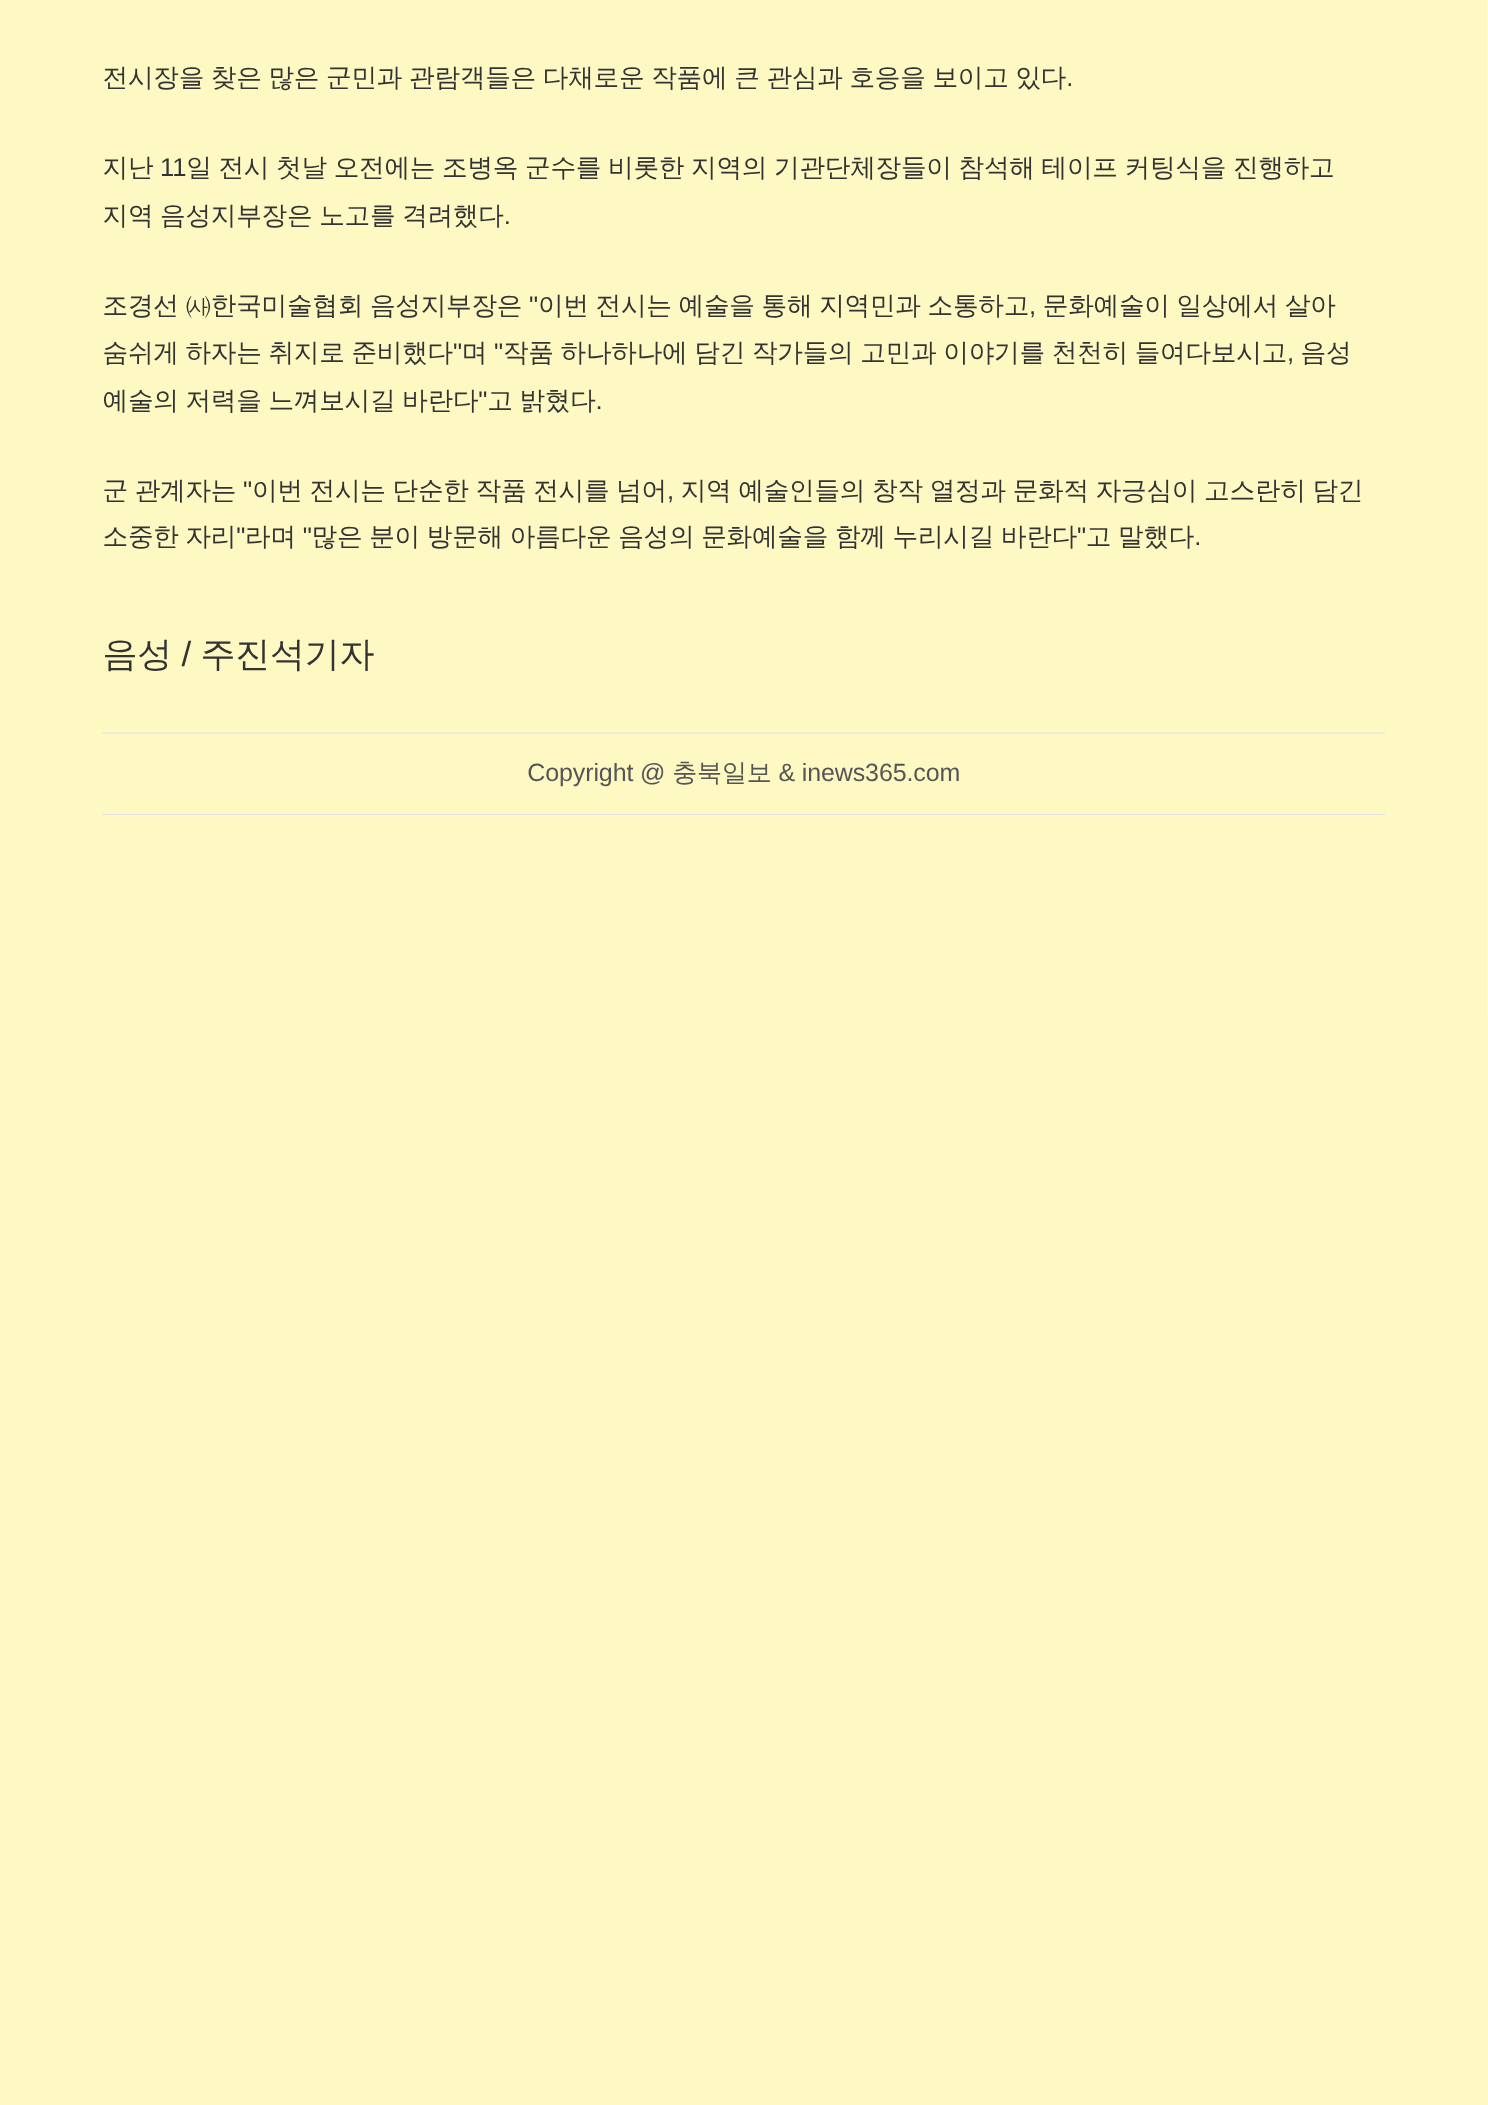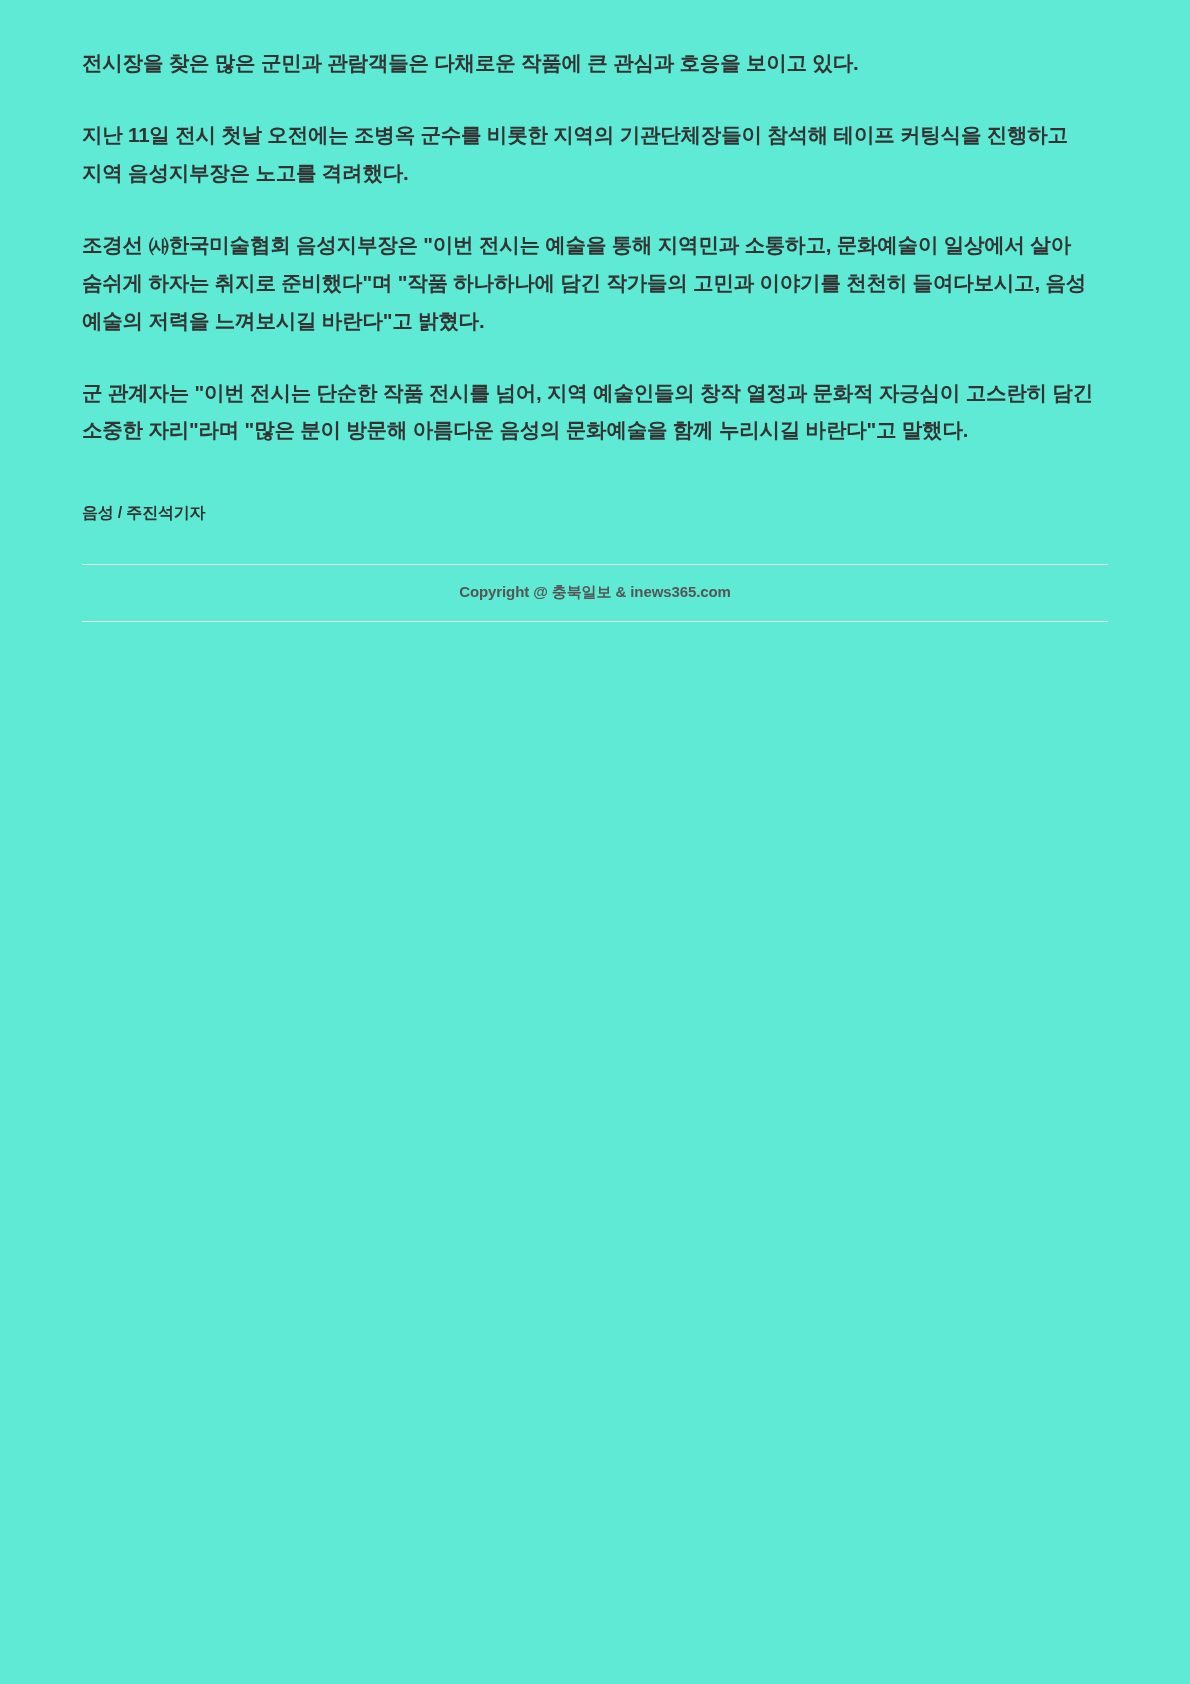--- a/index.html
+++ b/index.html
@@ -12,54 +12,53 @@
     min-height: 1684px;
     font-family: "Liberation Sans", "DejaVu Sans", sans-serif;
     color: #2b2b2b;
     -webkit-font-smoothing: antialiased;
   }
   .page {
     width: 1190px;
     min-height: 1684px;
     box-sizing: border-box;
     padding: 44px 82px 0 82px;
-    background: #5eead4;
-    font-weight: bold;
+    background: #fef9c3;
   }
   .article-body {
     width: 1026px;
   }
   .para {
     font-size: 20.5px;
     line-height: 1.85;
     color: #333333;
     margin: 0 0 34px 0;
     letter-spacing: -0.2px;
     text-align: left;
     word-break: keep-all;
   }
   .para:last-of-type {
     margin-bottom: 0;
   }
   .byline {
-    font-size: 16px;
+    font-size: 28px;
     line-height: 1.8;
     color: #333333;
     margin: 50px 0 0 0;
     letter-spacing: -0.2px;
   }
   .copyright-block {
     margin-top: 36px;
     border-top: 1px solid #e4e4e4;
     border-bottom: 1px solid #e4e4e4;
     padding: 18px 0 19px 0;
     text-align: center;
   }
   .copyright-text {
-    font-size: 15px;
+    font-size: 20px;
     color: #555555;
     letter-spacing: -0.1px;
   }
   .spacer {
     height: 1000px;
   }
 </style>
 </head>
 <body>
 

